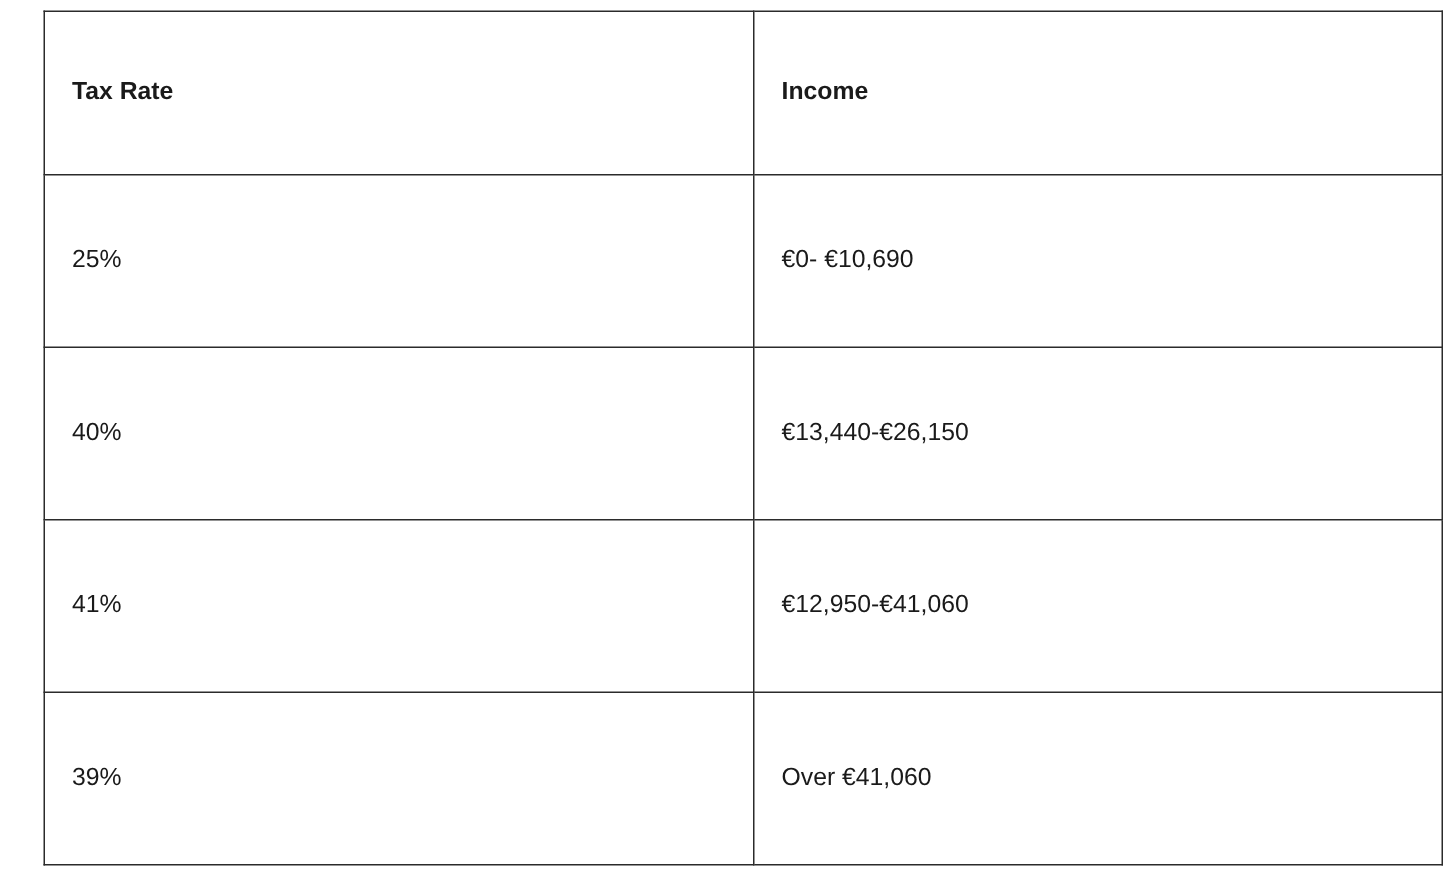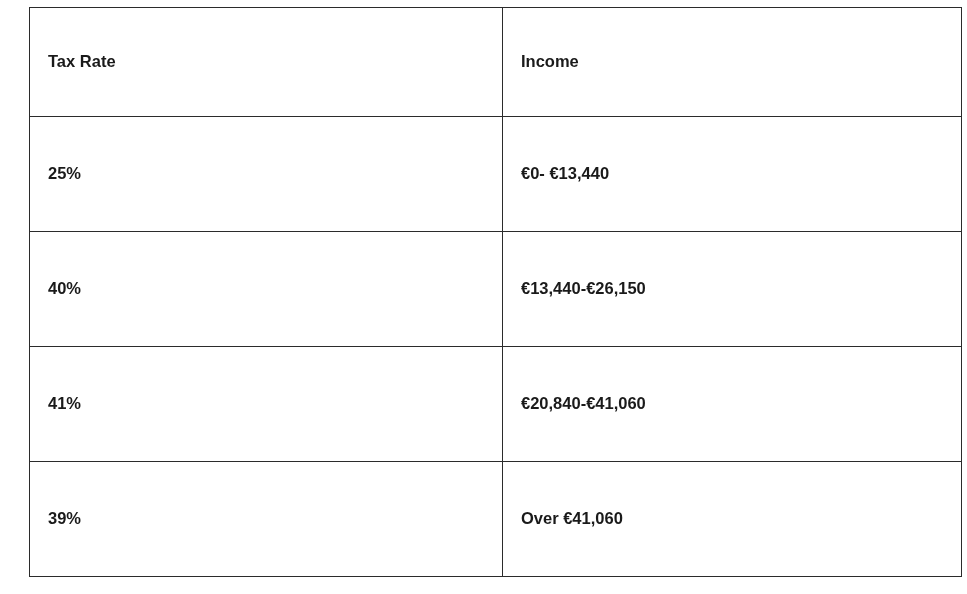--- a/index.html
+++ b/index.html
@@ -33,21 +33,21 @@
   .tax-table col.col-rate { width: 473px; }
   .tax-table col.col-income { width: 459px; }
 
   .tax-table th,
   .tax-table td {
     border: 1px solid #2b2b2b;
     vertical-align: middle;
     padding: 0 18px;
     text-align: left;
     font-size: 16.5px;
-    font-weight: bold;
+    font-weight: normal;
     line-height: 1.3;
     color: #1a1a1a;
   }
   .tax-table thead th {
     height: 108px;
     font-weight: bold;
   }
   .tax-table tbody td {
     height: 114px;
   }
@@ -73,37 +73,37 @@
           <span class="cell-text">Income</span>
         </th>
       </tr>
     </thead>
     <tbody>
       <tr>
         <td>
           <span class="cell-text">25%</span>
         </td>
         <td>
-          <span class="cell-text">€0- €13,440</span>
+          <span class="cell-text">€0- €10,690</span>
         </td>
       </tr>
       <tr>
         <td>
           <span class="cell-text">40%</span>
         </td>
         <td>
           <span class="cell-text">€13,440-€26,150</span>
         </td>
       </tr>
       <tr>
         <td>
           <span class="cell-text">41%</span>
         </td>
         <td>
-          <span class="cell-text">€20,840-€41,060</span>
+          <span class="cell-text">€12,950-€41,060</span>
         </td>
       </tr>
       <tr>
         <td>
           <span class="cell-text">39%</span>
         </td>
         <td>
           <span class="cell-text">Over €41,060</span>
         </td>
       </tr>

